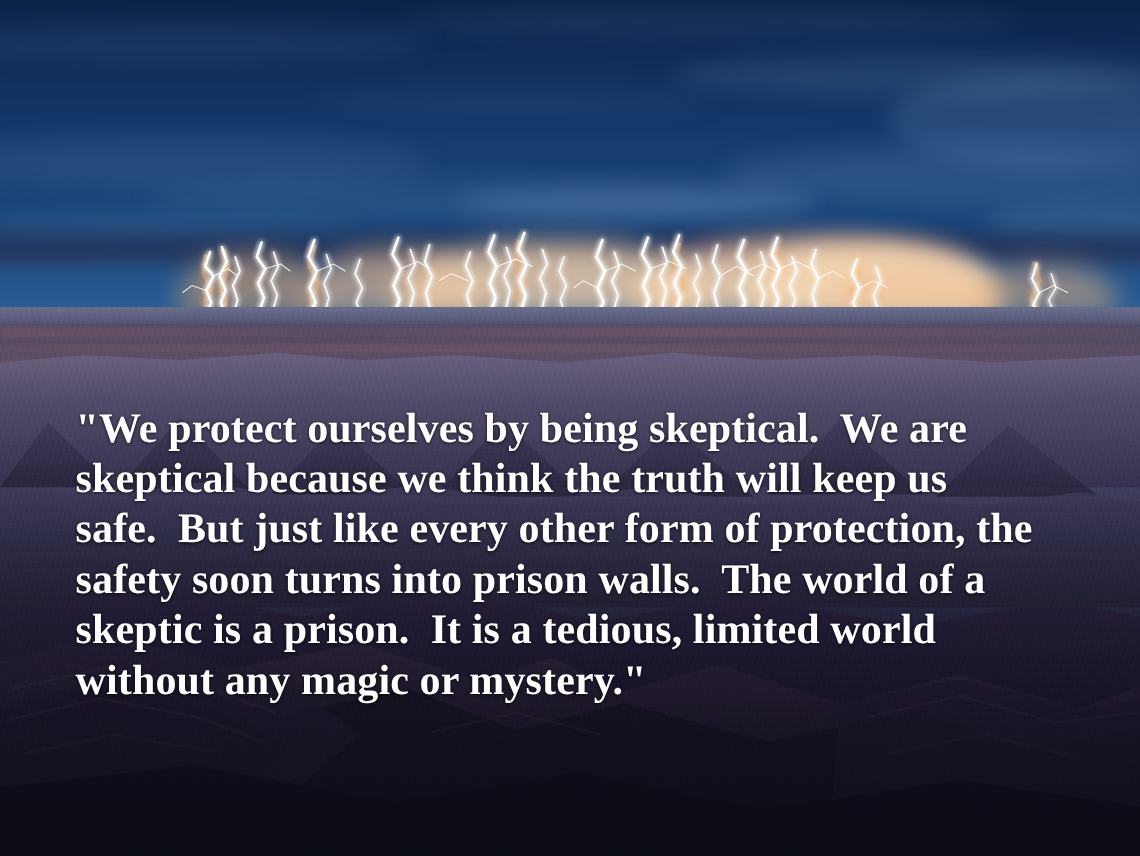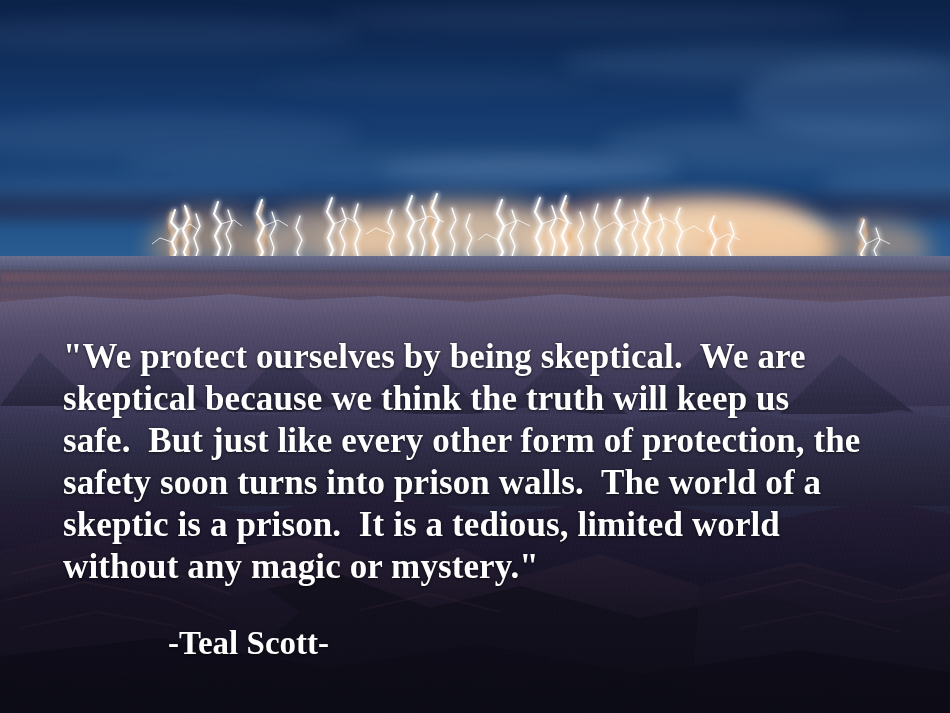--- a/index.html
+++ b/index.html
@@ -393,15 +393,14 @@
   <div class="texture"></div>
   <div class="fg-dark"></div>
 
   <div class="quote-block">"We protect ourselves by being skeptical.  We are
 skeptical because we think the truth will keep us
 safe.  But just like every other form of protection, the
 safety soon turns into prison walls.  The world of a
 skeptic is a prison.  It is a tedious, limited world
 without any magic or mystery."</div>
 
-  <div class="attribution">-Teal Scott-</div>
 
 </div>
 
 </body></html>

